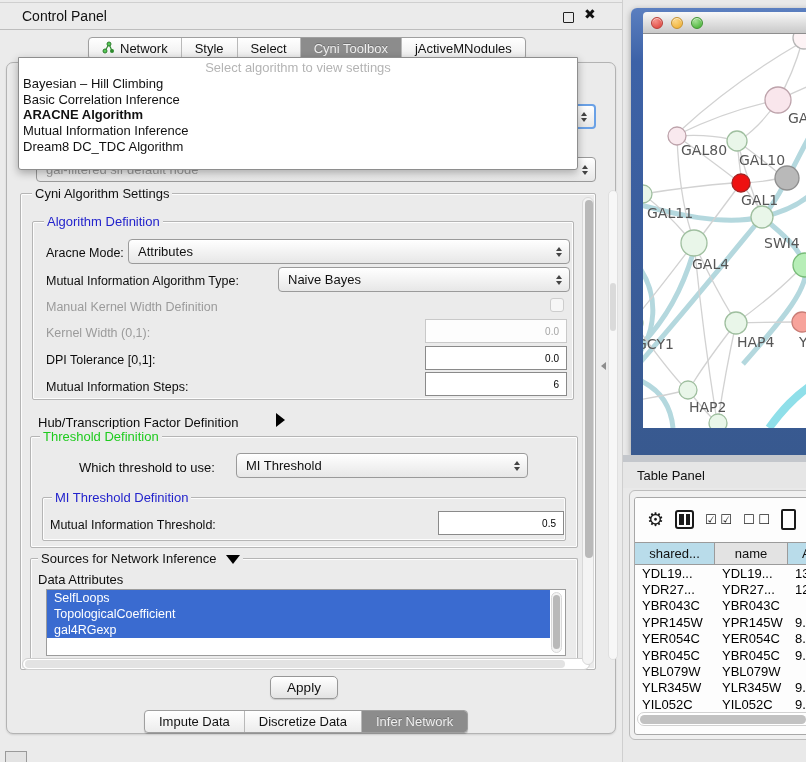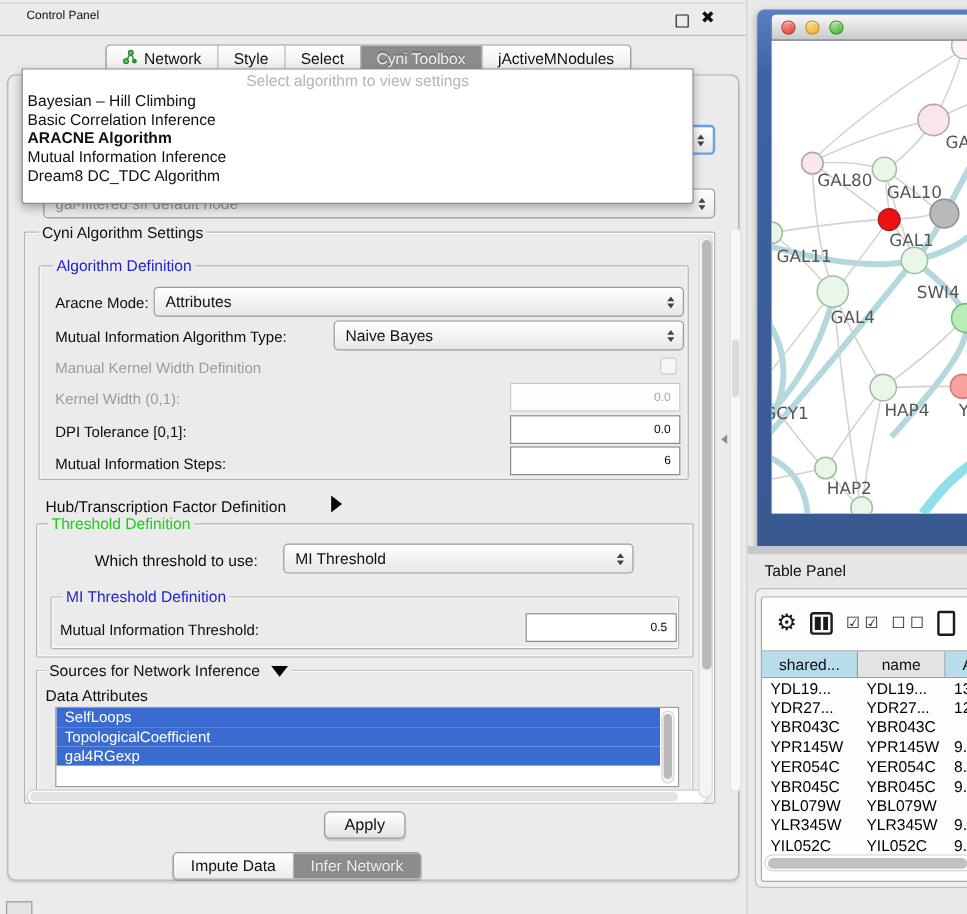--- a/index.html
+++ b/index.html
@@ -1,21 +1,21 @@
 <!DOCTYPE html>
 <html><head>
 <meta charset="utf-8">
 <style>
   * { margin:0; padding:0; box-sizing:border-box; }
   html,body { width:806px; height:762px; }
   body { font-family:"Liberation Sans","DejaVu Sans",sans-serif; background:#ebebeb; position:relative; overflow:hidden; }
   .abs { position:absolute; }
   
   #cp-titlebar { left:0; top:2px; width:622px; height:28px; border-top:1px solid #cfcfcf; border-bottom:1px solid #bdbdbd; background:#ebebeb; }
-  #cp-title { left:22px; top:8px; font-size:10px; color:#111; }
+  #cp-title { left:22px; top:8px; font-size:14px; color:#111; }
   #cp-float { left:563px; top:12px; width:11px; height:11px; border:1.5px solid #222; border-radius:1px; }
   #cp-close { left:584px; top:6px; font-size:14px; font-weight:bold; color:#111; }
   
   #top-tabs { left:88px; top:37px; height:23px; display:flex; border:1px solid #9f9f9f; border-radius:4px; overflow:hidden; background:linear-gradient(#ffffff,#ececec); box-shadow:0 1px 1px rgba(0,0,0,.15); }
   .ttab { font-size:13px; color:#111; padding:0 13px; display:flex; align-items:center; gap:5px; border-right:1px solid #b9b9b9; white-space:nowrap; }
   .ttab:last-child { border-right:none; }
   .ttab.sel { background:#8c8c8c; color:#efefef; text-shadow:0 -1px 0 #6e6e6e; }
   
   #cp-body { left:6px; top:62px; width:610px; height:672px; border:1px solid #b3b3b3; border-radius:7px; background:#ebebeb; box-shadow:0 1px 2px rgba(0,0,0,.12); }
   
@@ -222,20 +222,21 @@
     <span class="vthumb" style="left:2px; top:2px; width:8px; height:358px;"></span>
   </div>
 <div class="abs" id="outer-vsb">
     <span class="vthumb" style="left:1px; top:92px; width:6px; height:48px; background:#dadada;"></span>
   </div>
 <div class="abs" id="splitter-arrow"></div>
 
 <button class="abs" id="apply-btn">Apply</button>
 <div class="abs" id="bottom-tabs">
     <div class="btab">Impute Data</div>
+    <div class="btab">Discretize Data</div>
     <div class="btab sel">Infer Network</div>
   </div>
 <div class="abs" id="corner-icon"></div>
 
 <div class="abs" id="right-pane">
 
   <div id="net-window">
     <div id="net-titlebar">
       <span style="display:flex; gap:8px;">
         <span class="tl" id="tl-close"></span>

